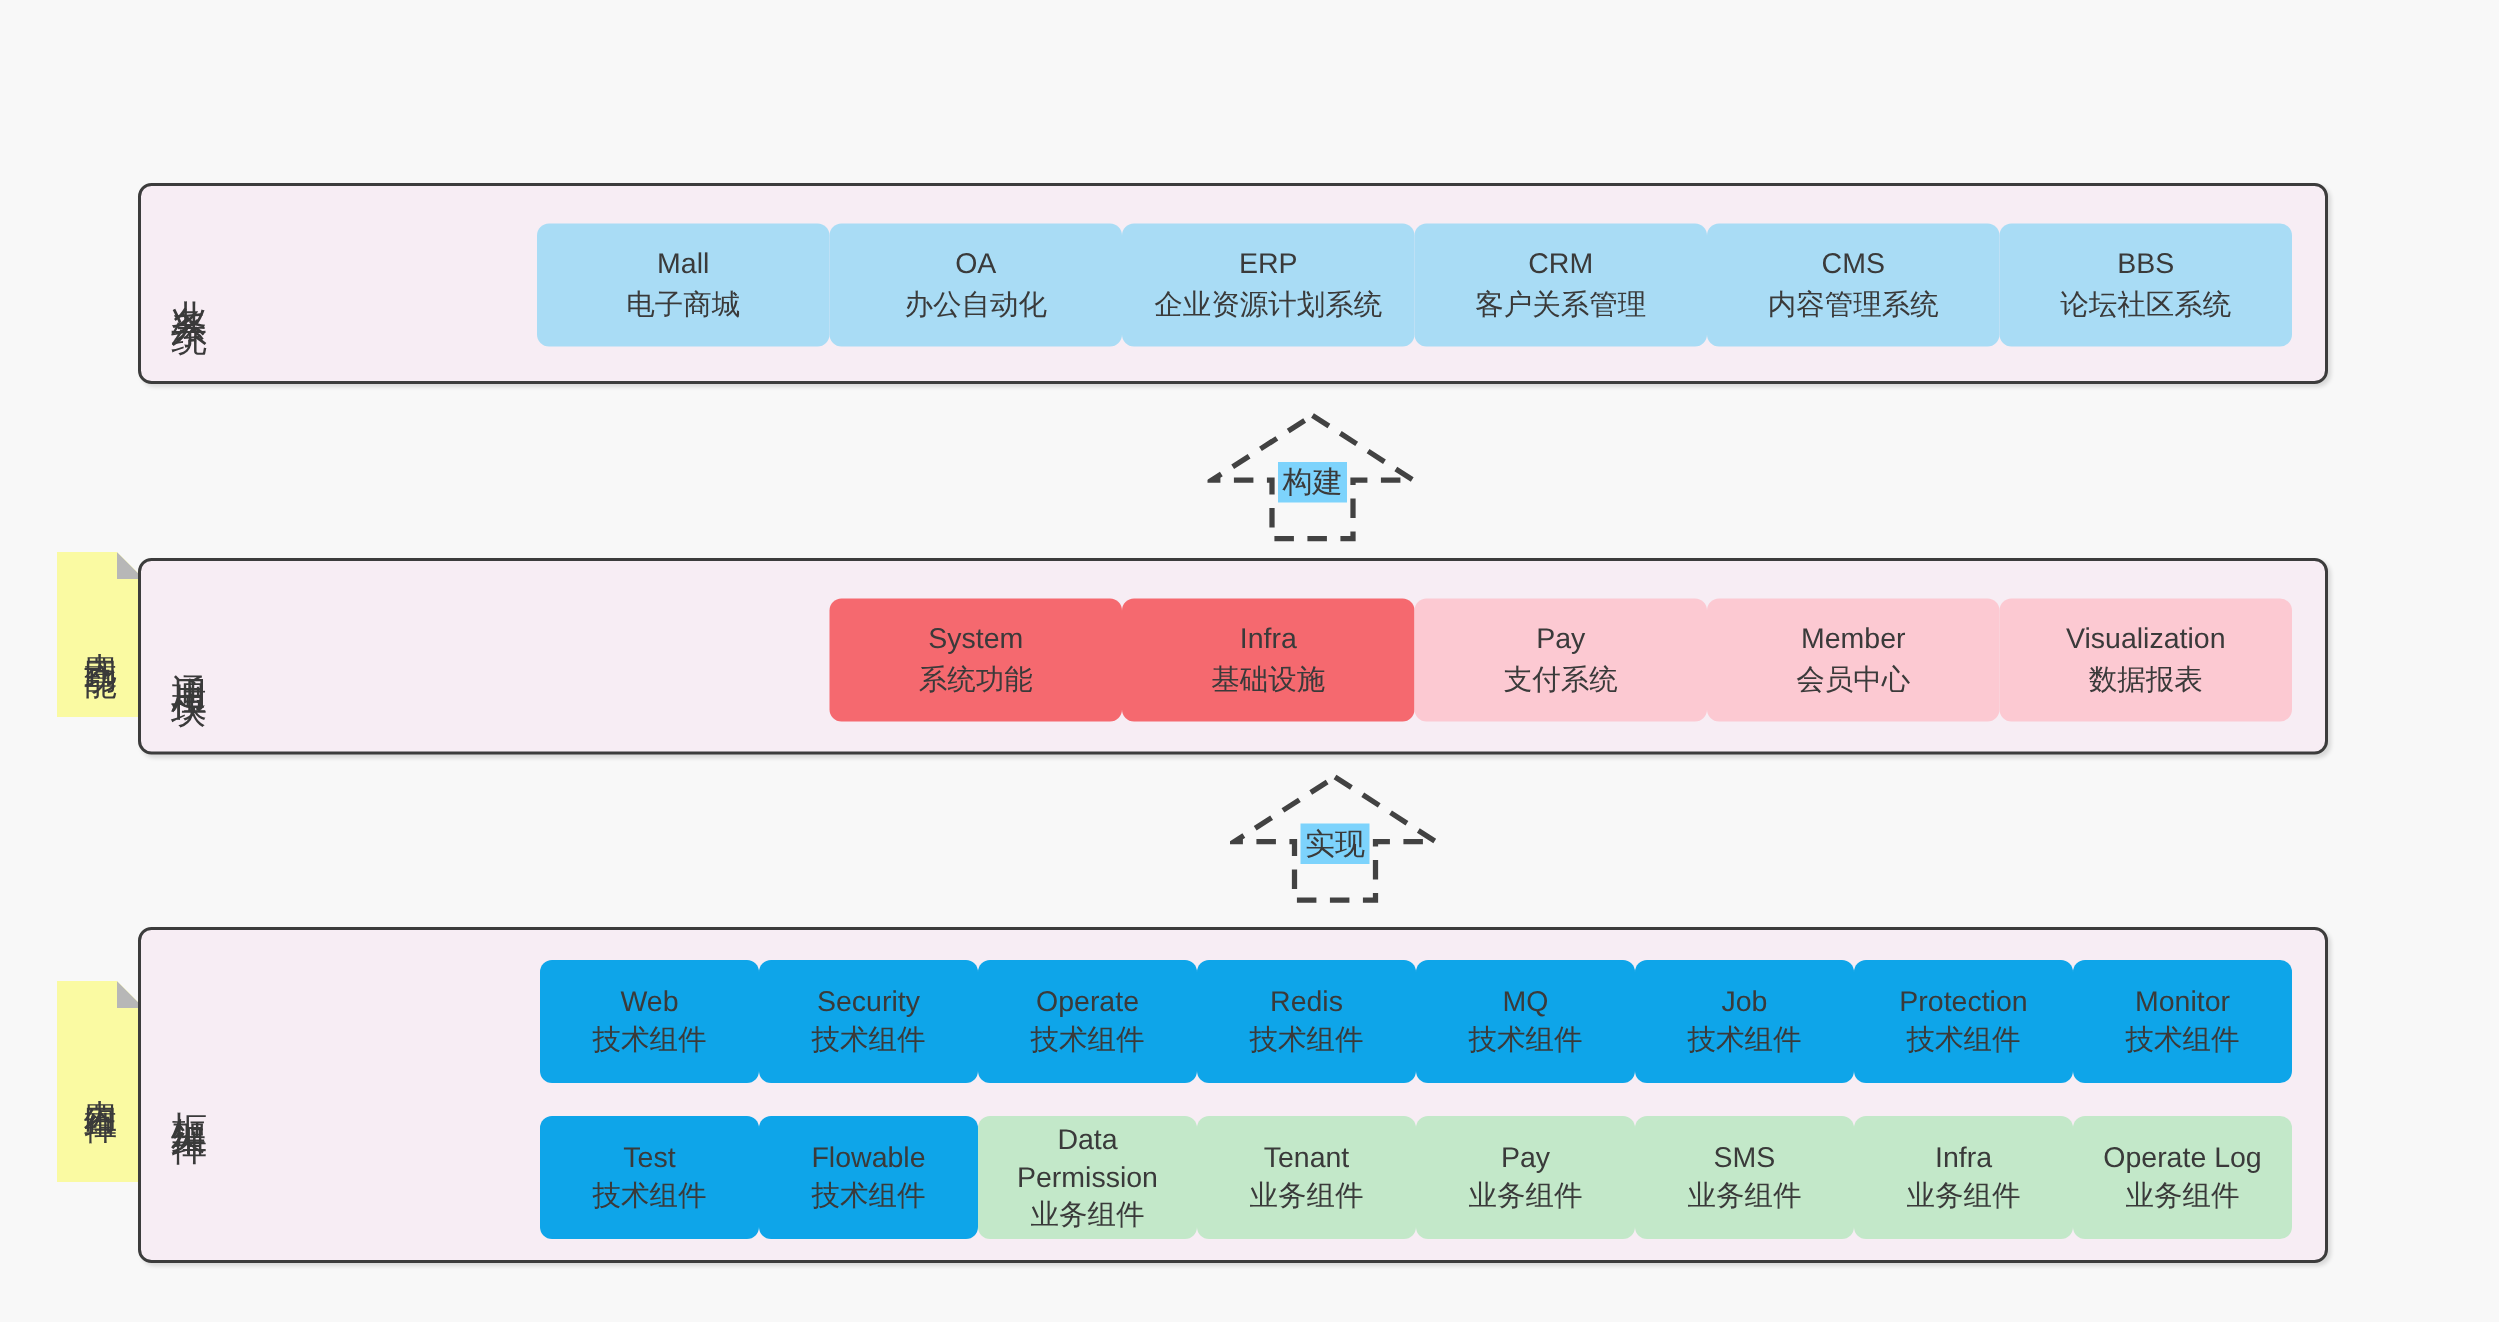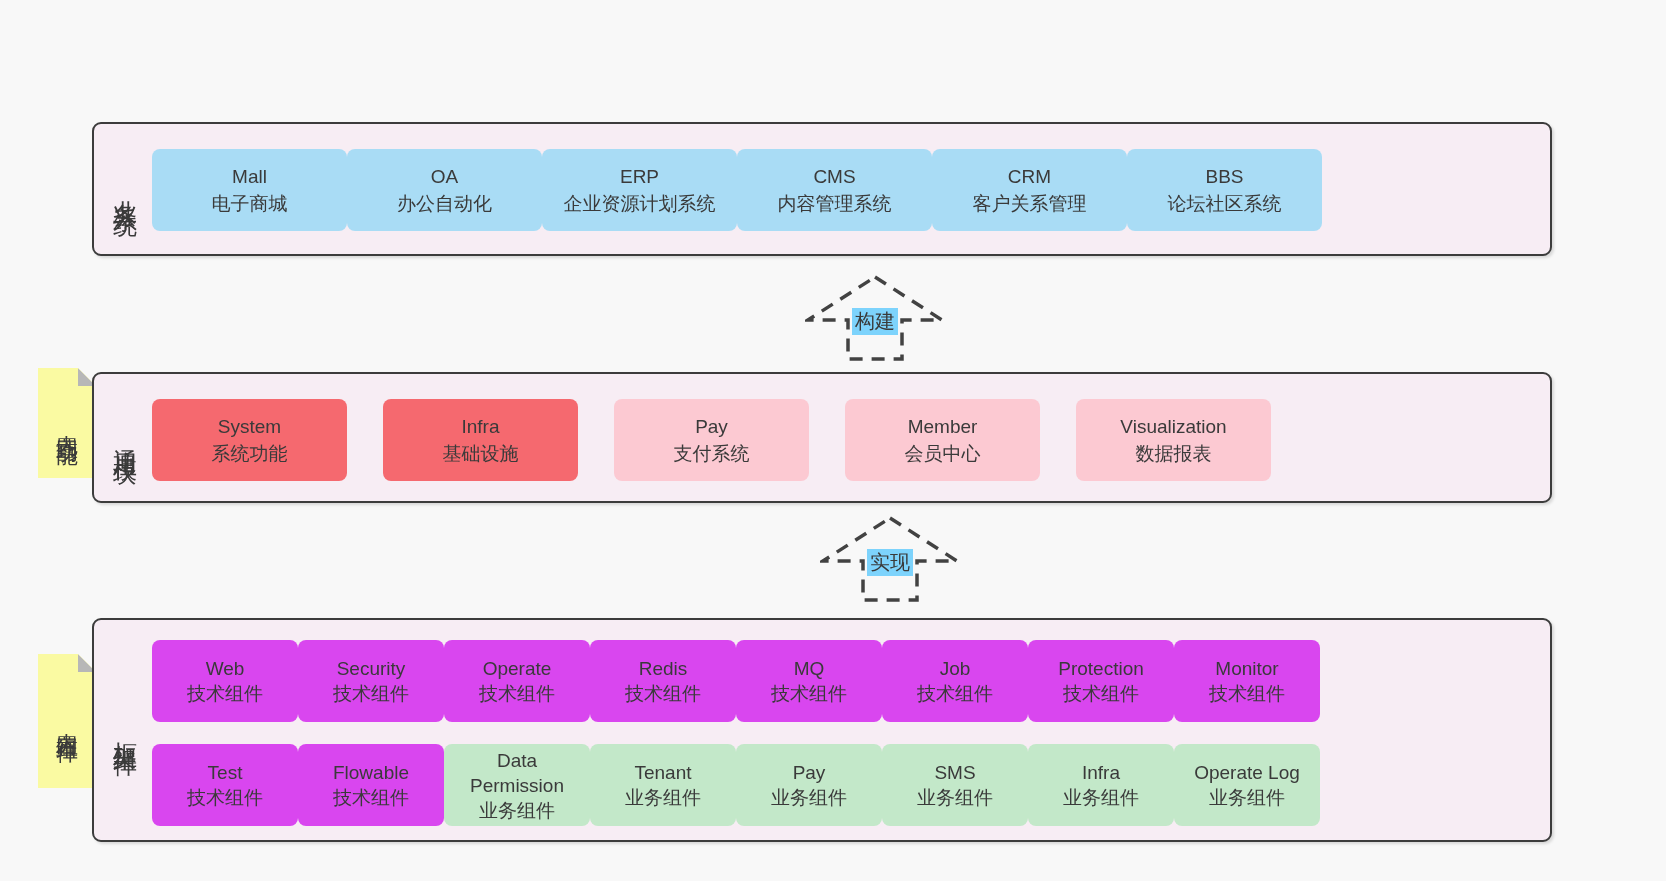--- a/index.html
+++ b/index.html
@@ -18,38 +18,38 @@
   #sec-common    { top:372px; height:131px; }
   #sec-framework { top:618px; height:224px; }
 
   .vlabel {
     position:absolute; left:15px; top:50%; transform:translateY(-50%);
     writing-mode:vertical-rl; text-orientation:upright;
     font-size:24px; letter-spacing:4px; color:#3a3a3a; white-space:nowrap;
   }
   .boxes {
     position:absolute; left:58px; right:22px;
-    display:flex; justify-content:flex-start;
+    display:flex; justify-content:flex-end;
   }
   #sec-business .boxes  { top:25px; }
-  #sec-common .boxes    { top:25px;gap:36px; }
+  #sec-common .boxes    { top:25px; }
   #sec-framework .row1  { top:20px; }
   #sec-framework .row2  { top:124px; }
 
   .node {
     box-sizing:border-box; border-radius:8px;
     display:flex; flex-direction:column; align-items:center; justify-content:center;
     text-align:center; font-size:19px; line-height:27px; padding:2px 4px;
   }
   .w6 { width:195px; height:82px; }
   .w8 { width:146px; height:82px; line-height:25px; }
   .blue       { background:#a9dcf5; }
   .red        { background:#f5696f; }
   .pink       { background:#fcc9d2; }
-  .green      { background:#d946ef; }
+  .green      { background:#0ea5e9; }
   .lightgreen { background:#c3e8c9; }
 
   .sticky {
     position:absolute; left:38px; width:58px; background:#fafaa2; z-index:1;
     clip-path:polygon(0 0, calc(100% - 18px) 0, 100% 18px, 100% 100%, 0 100%);
   }
   #sticky-common    { top:368px; height:110px; }
   #sticky-framework { top:654px; height:134px; }
   .fold {
     position:absolute; top:0; right:0; width:18px; height:18px; background:#b7b7b7;
@@ -85,26 +85,26 @@
     </div>
     <div class="node w6 blue">
       <div>OA</div>
       <div>办公自动化</div>
     </div>
     <div class="node w6 blue">
       <div>ERP</div>
       <div>企业资源计划系统</div>
     </div>
     <div class="node w6 blue">
+      <div>CRM</div>
+      <div>客户关系管理</div>
+    </div>
+    <div class="node w6 blue">
       <div>CMS</div>
       <div>内容管理系统</div>
-    </div>
-    <div class="node w6 blue">
-      <div>CRM</div>
-      <div>客户关系管理</div>
     </div>
     <div class="node w6 blue">
       <div>BBS</div>
       <div>论坛社区系统</div>
     </div>
   </div>
 </div>
 
 <div class="arrow" id="arrow-build">
   <svg width="140" height="88" viewBox="0 0 140 88">

